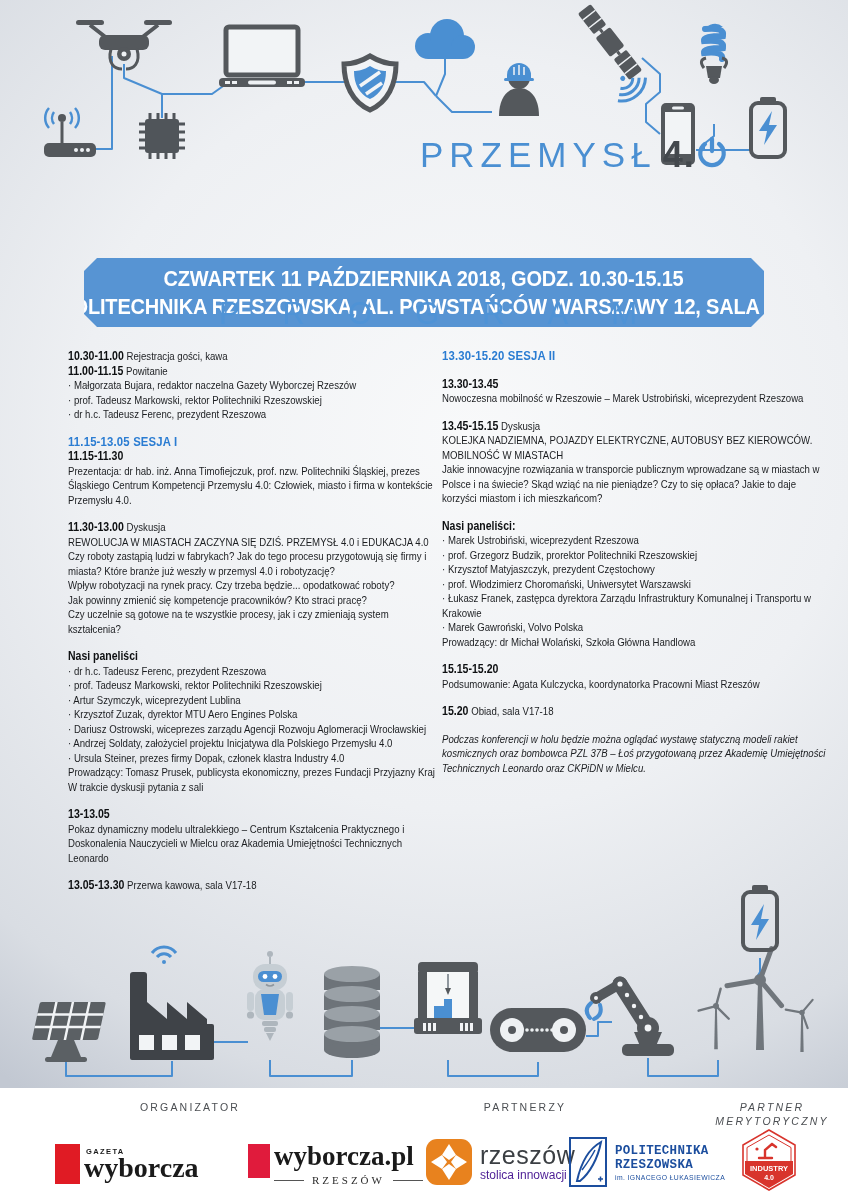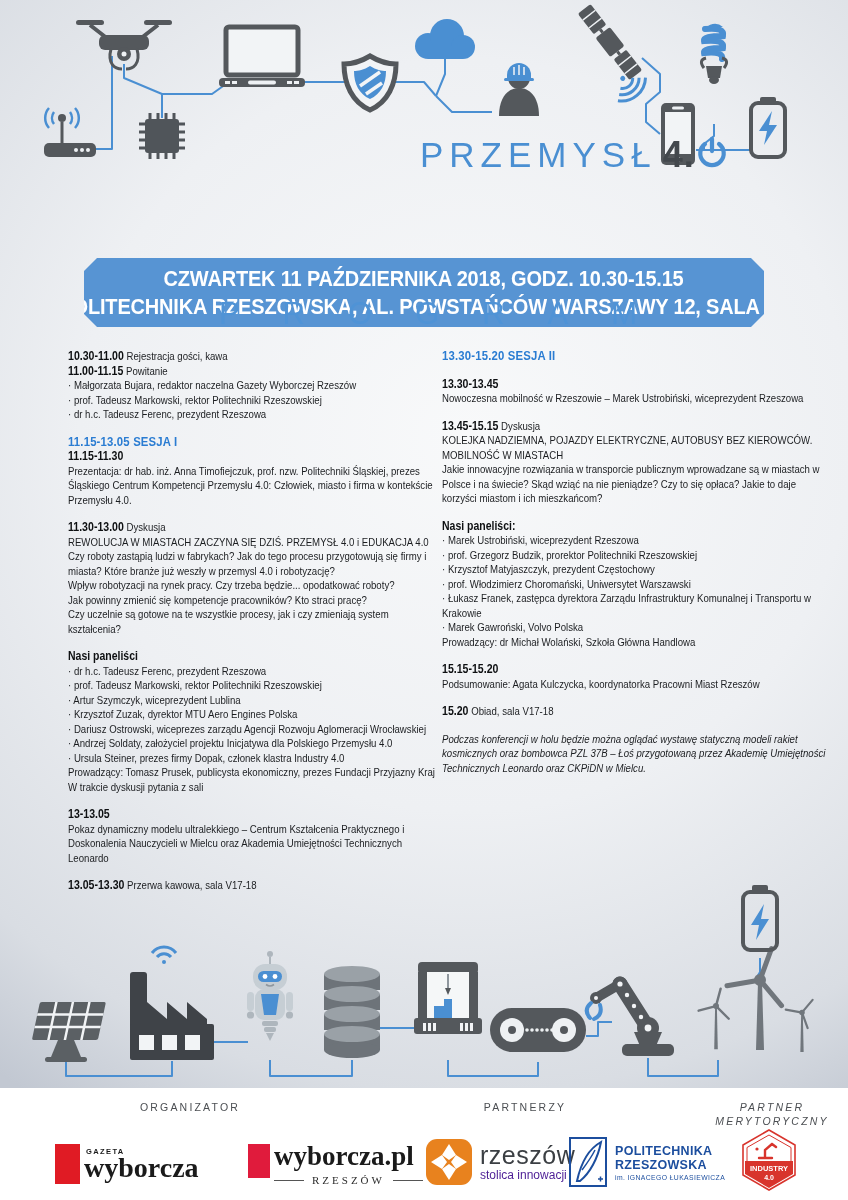--- a/index.html
+++ b/index.html
@@ -63,21 +63,21 @@
   .wpl-sub .rule{width:30px;height:1px;background:#555;}
   .wpl-sub span{font-family:"Liberation Serif",serif;font-size:11px;letter-spacing:3px;color:#2c2c2c;}
 
   .rz{left:425px;top:50px;}
   .rz-text{margin-left:7px;}
   .rz-main{font-size:25px;color:#3b3f43;line-height:24px;letter-spacing:.5px;}
   .rz-sub{font-size:12px;color:#4c1d95;margin-top:1px;}
 
   .prz{left:568px;top:48px;}
   .prz-text{margin-left:7px;}
-  .prz-l1{color:#1c4e9e;font-weight:700;font-size:12.5px;line-height:14px;letter-spacing:.3px;}
+  .prz-l1{color:#1c4e9e;font-weight:700;font-size:12.5px;line-height:14px;letter-spacing:.3px;font-family:Liberation Mono, monospace;}
   .prz-l3{color:#1c4e9e;font-size:6.8px;letter-spacing:.4px;margin-top:2px;}
 
   .ind{left:740px;top:40px;}
 </style>
 </head>
 <body>
 
 <div class="poster">
 
   <svg class="deco-top" viewBox="0 0 848 210">

